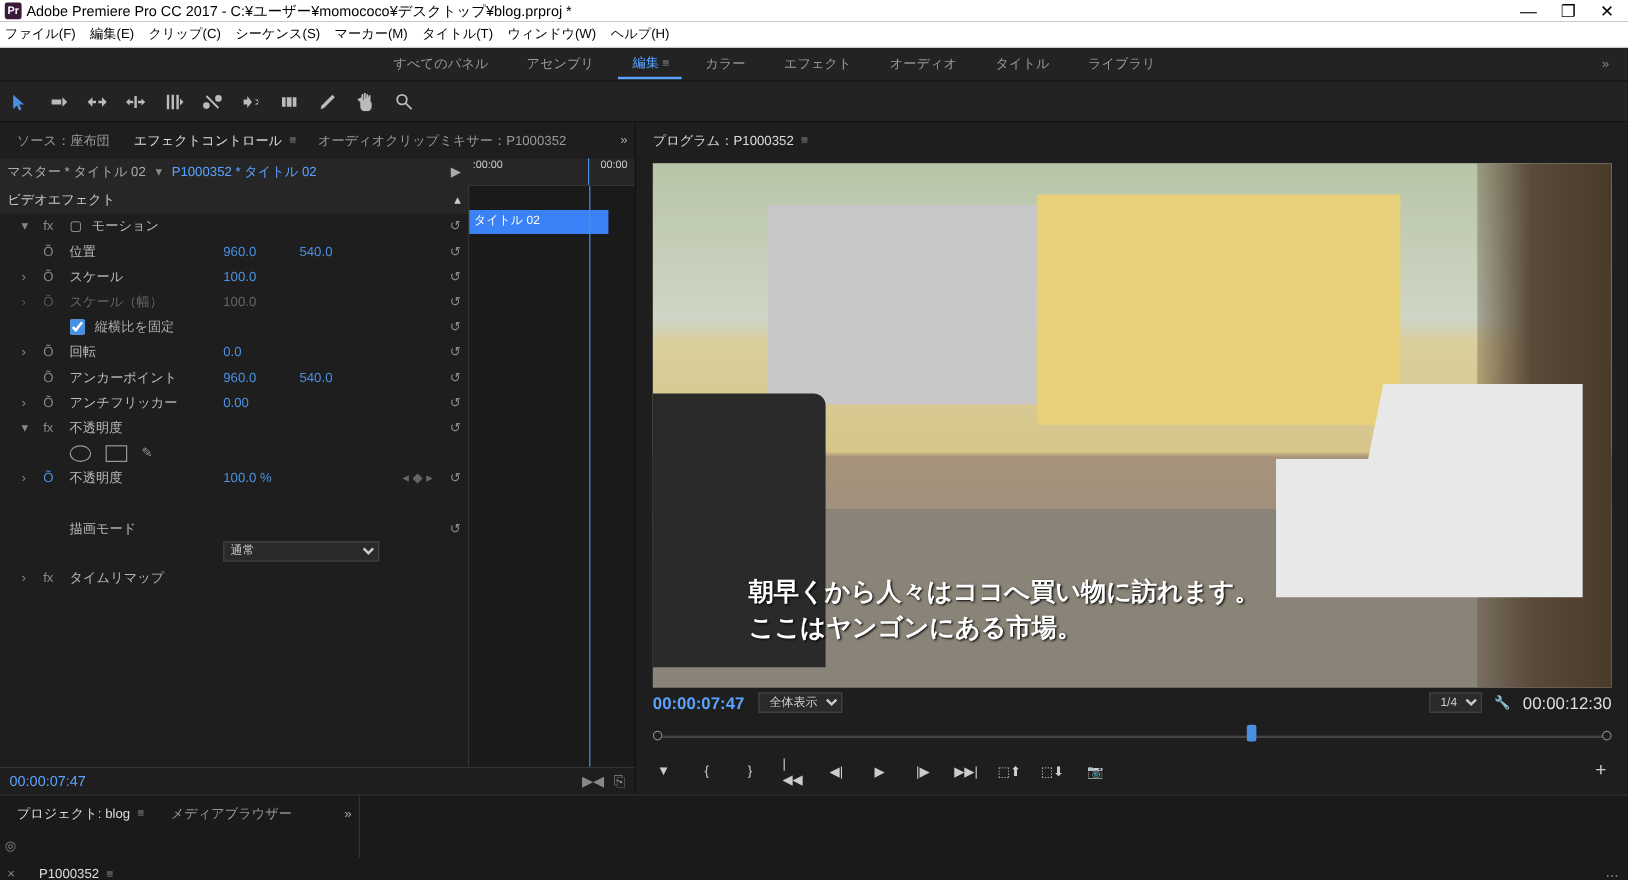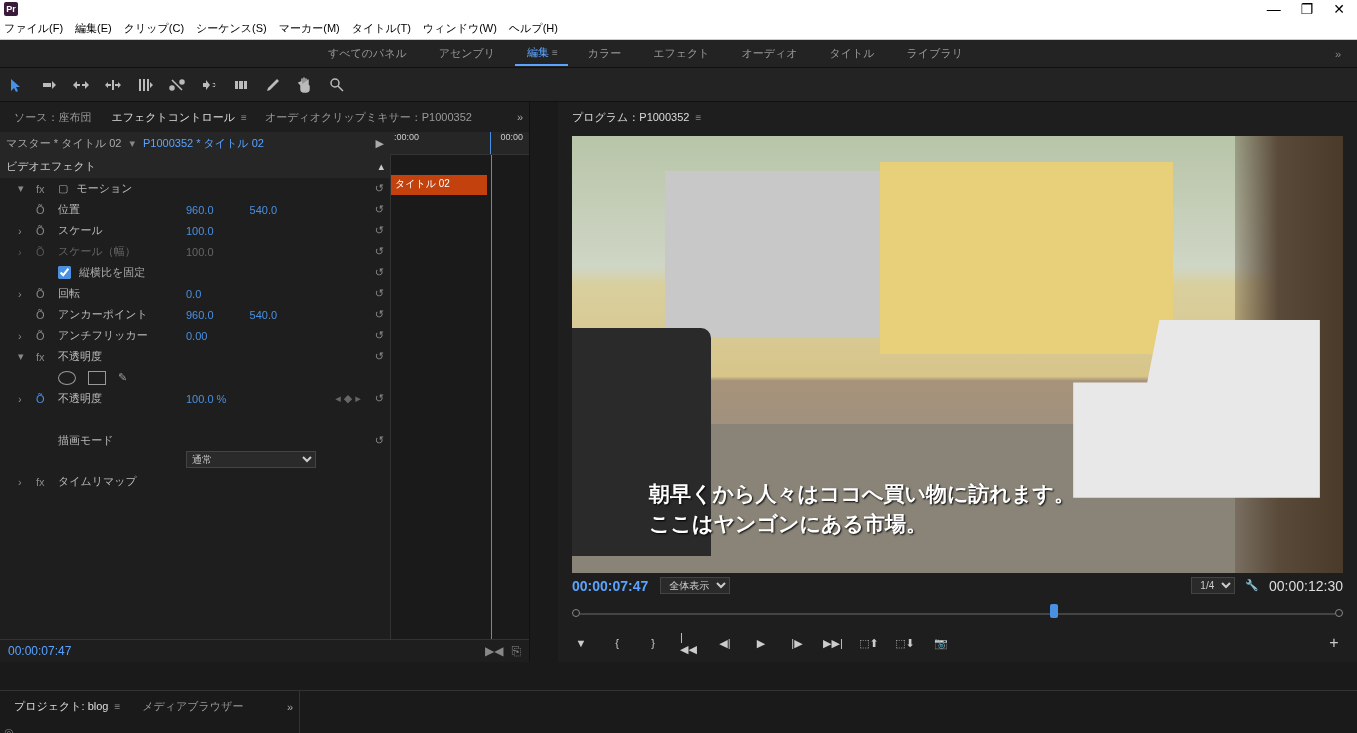--- a/index.html
+++ b/index.html
@@ -9,35 +9,35 @@
 .titlebar .controls { margin-left: auto; display: flex; gap: 20px; font-size: 14px; padding-right: 8px; }
 .menubar { background: #fff; height: 22px; display: flex; align-items: center; padding: 0 4px; gap: 12px; color: #000; font-size: 11px; border-bottom: 1px solid #ccc; }
 .workspacebar { height: 28px; background: #232323; display: flex; align-items: center; padding: 0 8px; gap: 8px; border-bottom: 1px solid #111; }
 .ws-item { padding: 4px 12px; color: #999; cursor: pointer; }
 .ws-item.active { color: #5aa3ff; border-bottom: 2px solid #5aa3ff; }
 .ws-hamburger { color: #888; margin-left: 2px; }
 .ws-more { margin-left: auto; color: #888; padding: 0 8px; }
 .toolbar { height: 34px; background: #232323; display: flex; align-items: center; padding: 0 8px; gap: 14px; border-bottom: 1px solid #111; }
 .tool-icon { width: 18px; height: 18px; display: inline-flex; align-items: center; justify-content: center; color: #bbb; }
 .tool-icon.active svg path { fill: #4a90e2; }
-.maingrid { display: grid; grid-template-columns: 530px 1fr; grid-template-rows: 560px 1fr; height: calc(733px - 18px - 22px - 28px - 34px); gap: 28px; }
+.maingrid { display: grid; grid-template-columns: 530px 1fr; grid-template-rows: 560px 1fr; height: calc(733px - 18px - 22px - 28px - 34px); }
 .leftpanel { background: #1e1e1e; display: flex; flex-direction: column; border-right: 1px solid #111; }
 .panel-tabs { height: 30px; display: flex; align-items: center; gap: 4px; padding: 0 6px; }
 .ptab { padding: 4px 8px; color: #999; cursor: pointer; white-space: nowrap; display: flex; align-items: center; gap: 6px; }
 .ptab.active { color: #ddd; }
 .ptab.active .hb { color: #888; }
 .ptab-more { margin-left: auto; }
 .effect-header { display: flex; align-items: center; padding: 4px 6px; gap: 8px; background: #262626; }
 .eh-link { color: #5aa3ff; }
 .eh-caret { margin-left: auto; }
 .mini-tl { flex: 0 0 20px; display: flex; }
 .mini-tl .ruler { flex: 1; background: #262626; position: relative; border-bottom: 1px solid #333; font-size: 9px; color: #ccc; padding-left: 4px; }
 .mini-tl .ruler .ph { position: absolute; left: 100px; top: 0; bottom: 0; width: 1px; background: #4a90e2; }
 .mini-clip { height: 20px; display: flex; }
-.mini-clip .clipbox { background: #c2410c; color: #fff; padding: 2px 4px; font-size: 10px; width: 96px; }
+.mini-clip .clipbox { background: #3b82f6; color: #fff; padding: 2px 4px; font-size: 10px; width: 116px; }
 .ec-body { flex: 1; display: grid; grid-template-columns: 390px 1fr; overflow: hidden; }
 .ec-left { background: #1e1e1e; overflow-y: auto; }
 .ec-right { background: #1a1a1a; border-left: 1px solid #333; position: relative; }
 .ec-right .playhead { position: absolute; left: 100px; top: 0; bottom: 0; width: 1px; background: #4a90e2; }
 .sect-hdr { display: flex; align-items: center; padding: 4px 6px; background: #262626; color: #ccc; }
 .sect-hdr .caret { margin-left: auto; }
 .prop-row { display: flex; align-items: center; padding: 3px 6px 3px 18px; gap: 8px; min-height: 21px; }
 .prop-row .arrow { width: 10px; color: #888; }
 .prop-row .kf { width: 14px; color: #888; }
 .prop-row .lbl { width: 120px; color: #bbb; }
@@ -83,20 +83,21 @@
 .bp-right { flex: 1; display: flex; flex-direction: column; }
 .bp-right .tabs { display: flex; align-items: center; padding: 4px 6px; gap: 8px; }
 .hb { letter-spacing: -2px; font-size: 10px; }
 svg { width: 16px; height: 16px; }
 </style>
 </head>
 <body>
 
 <div class="titlebar">
   <span class="icon">Pr</span>
+  <span><span>Adobe Premiere Pro CC 2017</span> - <span>C:¥ユーザー¥momococo¥デスクトップ¥blog.prproj *</span></span>
   <div class="controls">
     <span>—</span>
     <span>❐</span>
     <span>✕</span>
   </div>
 </div>
 
 <div class="menubar">
   <span class="menu-item">ファイル(F)</span>
   <span class="menu-item">編集(E)</span>

